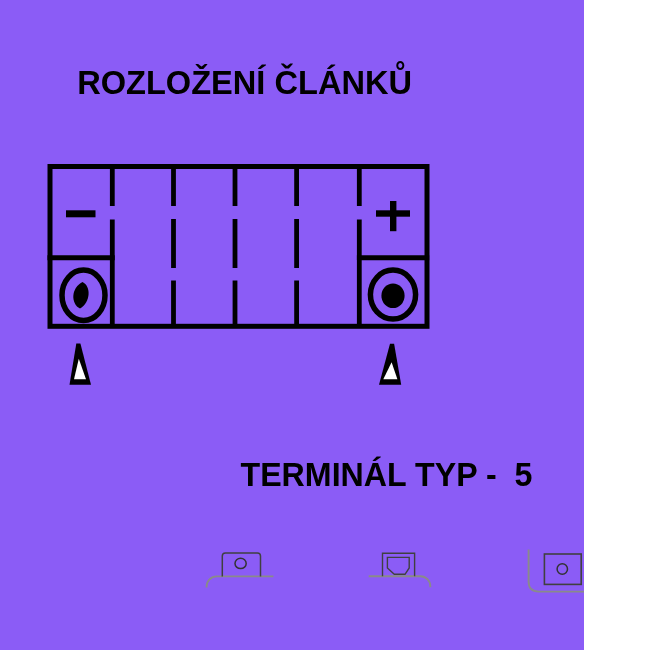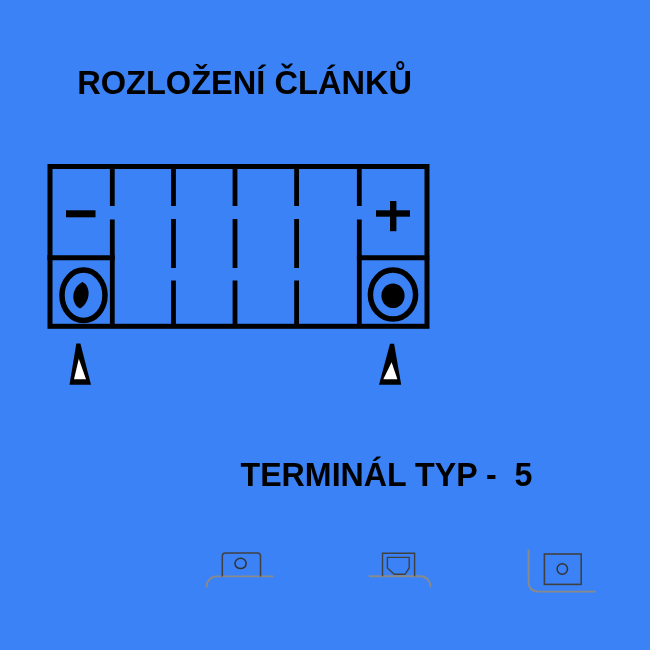--- a/index.html
+++ b/index.html
@@ -1,16 +1,16 @@
 <!DOCTYPE html>
 <html><head>
 <meta charset="utf-8">
 <style>
   html,body{margin:0;padding:0;background:#ffffff;}
-  .page{position:relative;width:650px;height:650px;background:#3b82f6;overflow:hidden;}
+  .page{position:relative;width:584px;height:650px;background:#8b5cf6;overflow:hidden;}
   svg{position:absolute;left:0;top:0;}
   text{font-family:"Liberation Sans",sans-serif;font-weight:bold;fill:#000000;}
 </style>
 </head>
 <body>
 <div class="page">
 <svg width="650" height="650" viewBox="0 0 650 650">
 
   <g>
     <text x="77.2" y="93.5" font-size="32.6">ROZLOŽENÍ ČLÁNKŮ</text>

